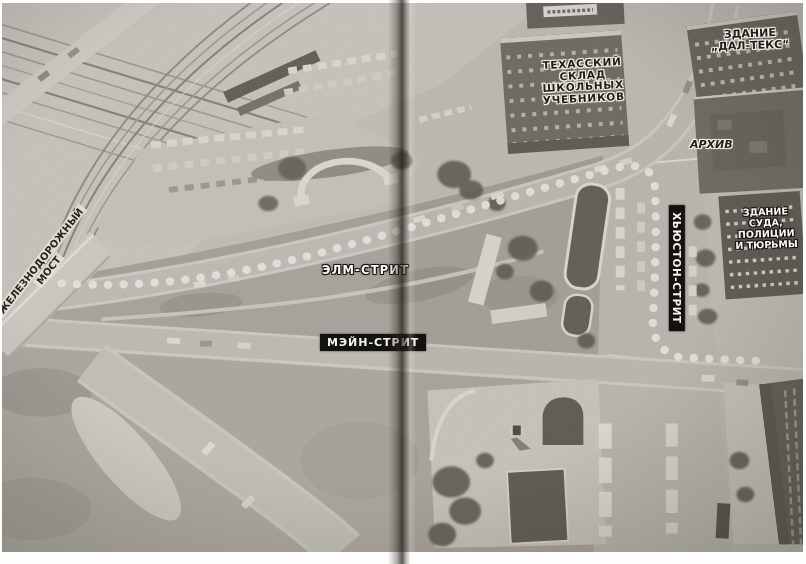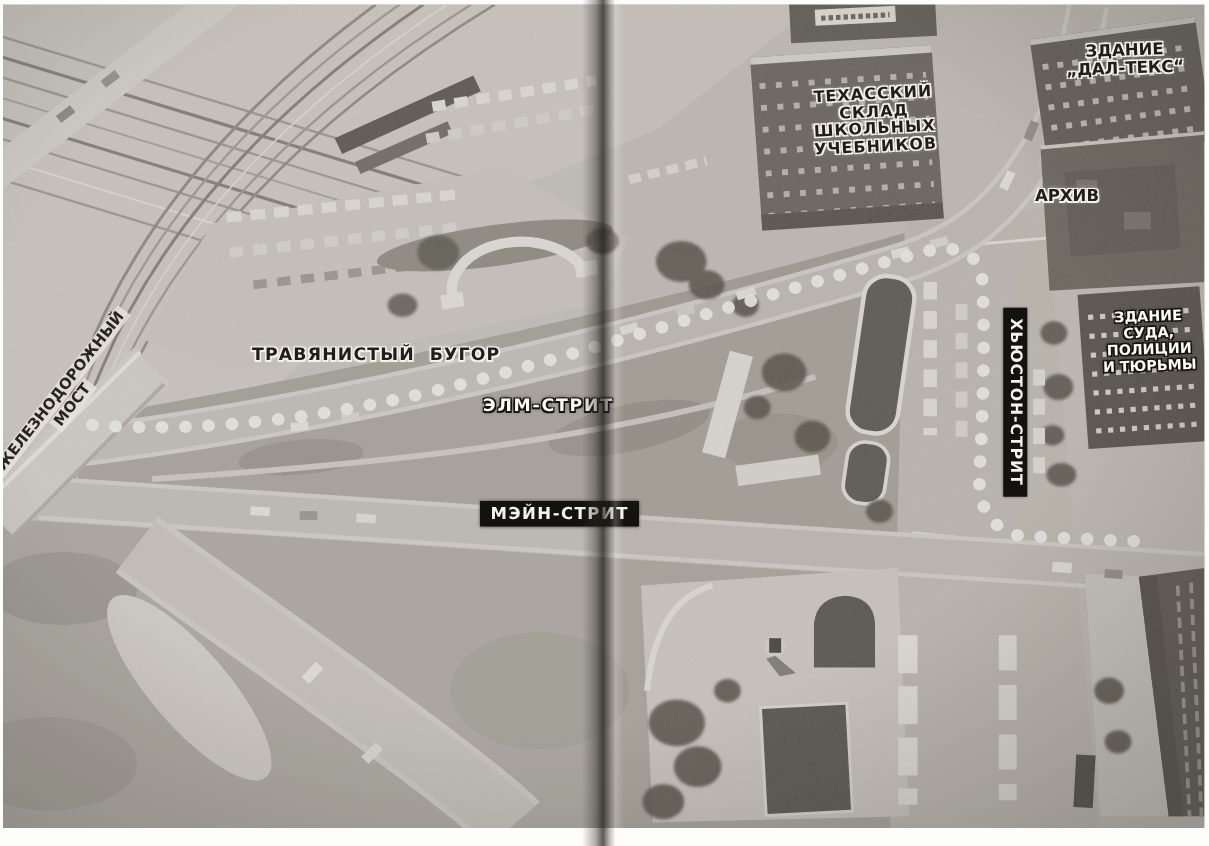--- a/index.html
+++ b/index.html
@@ -12,21 +12,21 @@
   .lbl{position:absolute;font-weight:bold;white-space:nowrap;z-index:20;}
   .lbl .ln{display:block;}
   .lbl-dark{color:#211d18;
     text-shadow:1px 1px 0 #f3f1ea,-1px -1px 0 #f3f1ea,1px -1px 0 #f3f1ea,-1px 1px 0 #f3f1ea,0 0 3px #f3f1ea;}
   .lbl-light{color:#fbfaf6;
     text-shadow:1px 1px 0 #16130f,-1px -1px 0 #16130f,1px -1px 0 #16130f,-1px 1px 0 #16130f,0 0 3px #16130f;}
   .lbl-box{background:#14120e;color:#f4f2ec;padding:2px 7px;box-shadow:0 0 2px rgba(0,0,0,.6);}
   .lbl-strip .ln{background:rgba(230,227,219,.85);padding:0 3px;margin:1px auto;display:table;}
   #lbl-depository{left:535px;top:55px;width:92px;text-align:center;font-size:10.5px;line-height:11.5px;letter-spacing:.8px;transform:rotate(-3deg);}
   #lbl-daltex{left:704px;top:25px;width:88px;text-align:center;font-size:11px;line-height:12px;transform:rotate(-2deg);}
-  #lbl-archive{left:688px;top:121px;font-size:11px;}
+  #lbl-archive{left:688px;top:135px;font-size:11px;font-style:italic;}
   #lbl-courts{left:724px;top:203px;width:80px;text-align:center;font-size:9.5px;line-height:11px;transform:rotate(-2deg);}
   #lbl-bridge{left:-24px;top:251px;width:132px;text-align:center;font-size:10px;line-height:11px;color:#28241f;transform:rotate(-52deg);}
   #lbl-knoll{left:166px;top:226px;font-size:11.5px;letter-spacing:.8px;word-spacing:5px;}
   #lbl-elm{left:320px;top:260px;font-size:11.5px;letter-spacing:1.2px;}
   #lbl-main{left:318px;top:331px;font-size:11px;letter-spacing:1px;}
   #lbl-houston{left:612px;top:257px;font-size:10.5px;letter-spacing:.6px;transform:rotate(90deg);transform-origin:center;}
 </style>
 </head>
 <body>
 
@@ -267,21 +267,20 @@
     <span class="ln">СУДА,</span>
     <span class="ln">ПОЛИЦИИ</span>
     <span class="ln">И ТЮРЬМЫ</span>
   </div>
 
   <div class="lbl lbl-strip" id="lbl-bridge">
     <span class="ln">ЖЕЛЕЗНОДОРОЖНЫЙ</span>
     <span class="ln">МОСТ</span>
   </div>
 
-  <div class="lbl lbl-dark" id="lbl-knoll">ТРАВЯНИСТЫЙ БУГОР</div>
 
   <div class="lbl lbl-light" id="lbl-elm">ЭЛМ-СТРИТ</div>
 
   <div class="lbl lbl-box" id="lbl-main">МЭЙН-СТРИТ</div>
 
   <div class="lbl lbl-box" id="lbl-houston">ХЬЮСТОН-СТРИТ</div>
 
   </div>
 
   <div class="gutter"></div>

